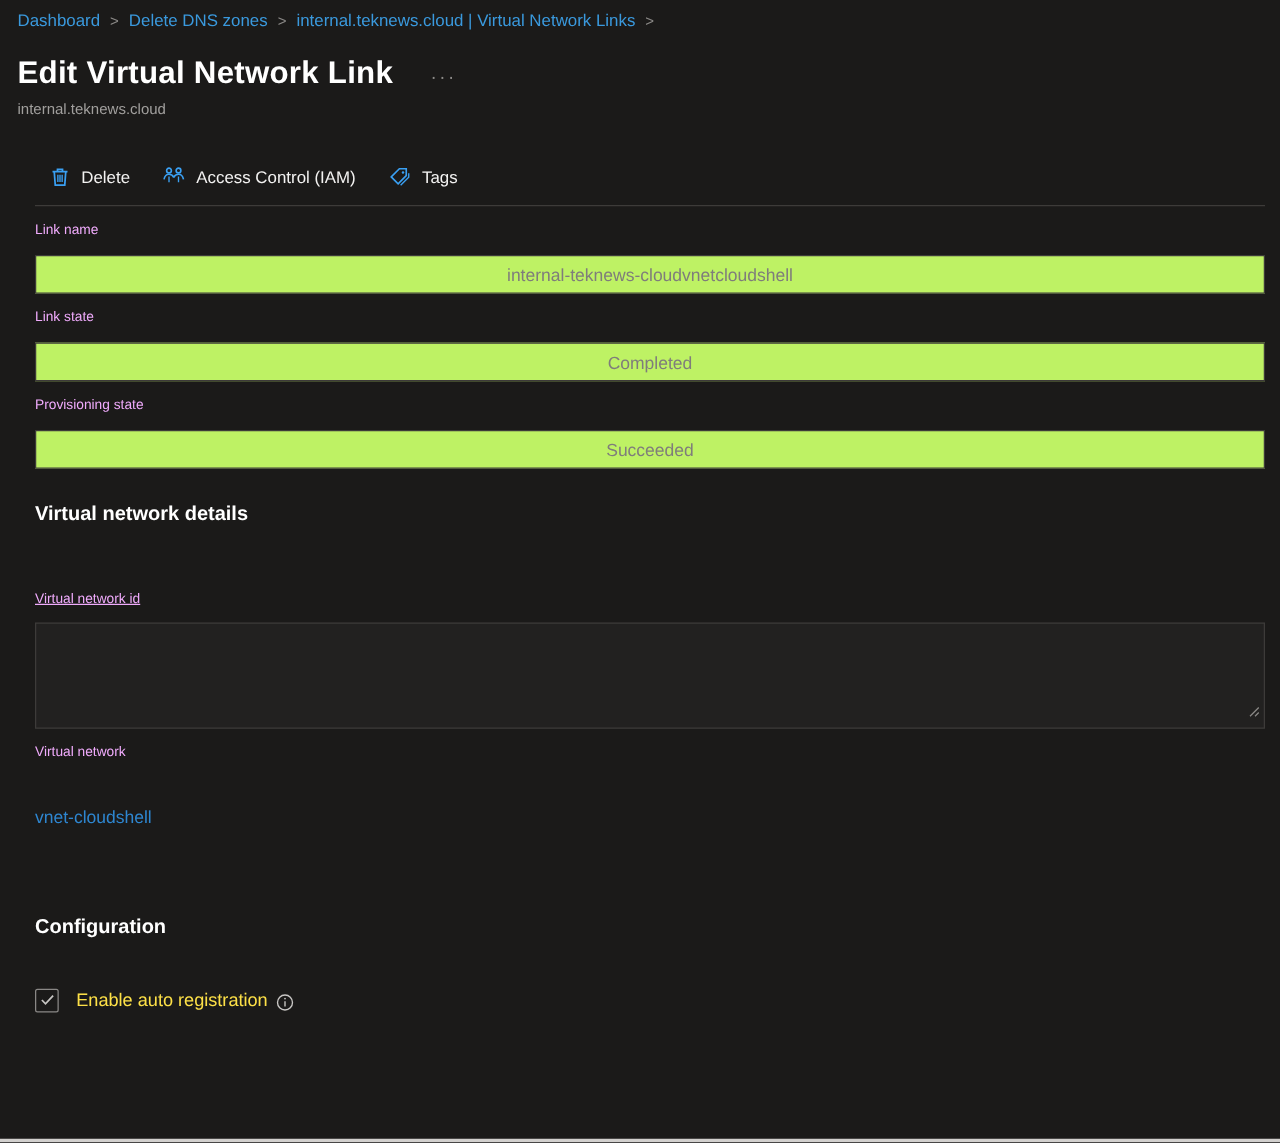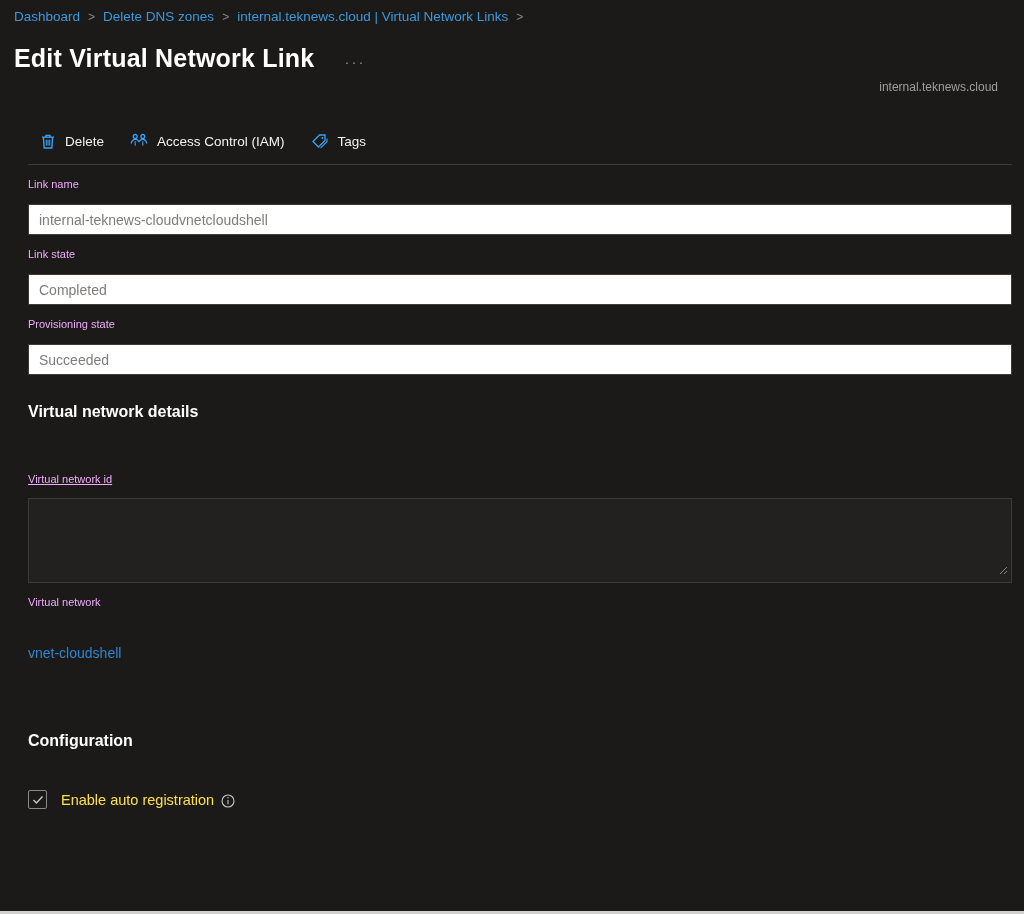--- a/index.html
+++ b/index.html
@@ -45,21 +45,20 @@
     font-size: 15px;
     letter-spacing: 2px;
     cursor: pointer;
     line-height: 1;
     padding-top: 6px;
   }
   .subtitle {
     padding: 7px 26px 0 14px;
     font-size: 12px;
     color: #a19f9d;
-    text-align: right;
   }
 
   
   .toolbar {
     margin: 34px 0 0 40px;
     display: flex;
     align-items: center;
     gap: 26px;
     height: 26px;
   }
@@ -83,28 +82,29 @@
   .field-label {
     margin-top: 13px;
     font-size: 11px;
     color: #f0abfc;
     height: 16px;
   }
   .text-input {
     margin-top: 10px;
     width: 100%;
     height: 31px;
-    background: #ffffff;
+    background: #bef264;
     border: 1px solid #3d3b39;
     color: #7f7d7b;
     font-size: 14px;
     font-family: "Liberation Sans", sans-serif;
     padding: 0 10px;
     outline: none;
     display: block;
+    text-align: center;
   }
   .section-heading {
     margin-top: 28px;
     font-size: 16px;
     font-weight: bold;
     color: #ffffff;
   }
   .vnet-id-label { margin-top: 52px; text-decoration: underline; }
   .textarea-wrap { position: relative; margin-top: 9px; }
   .vnet-textarea {

